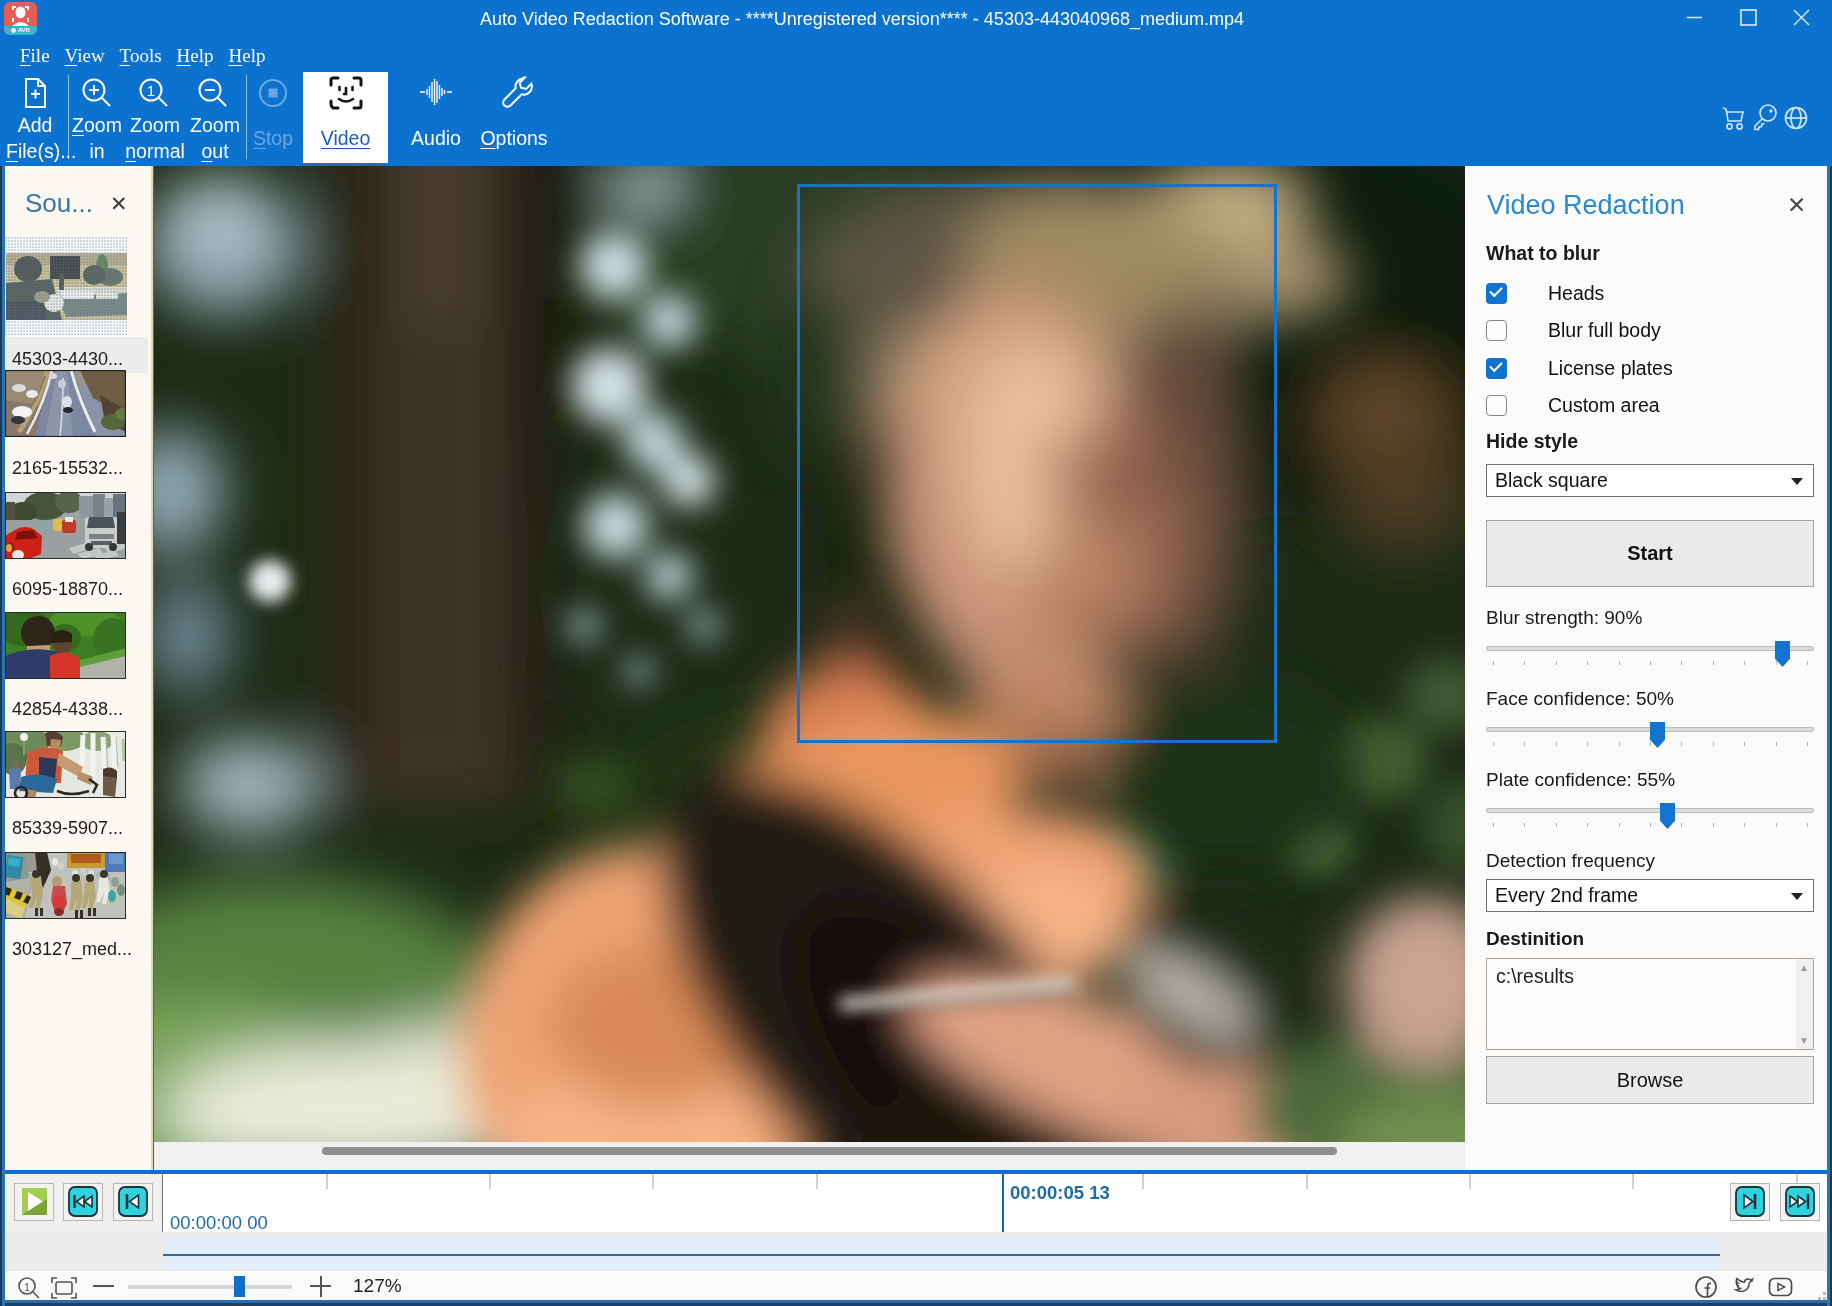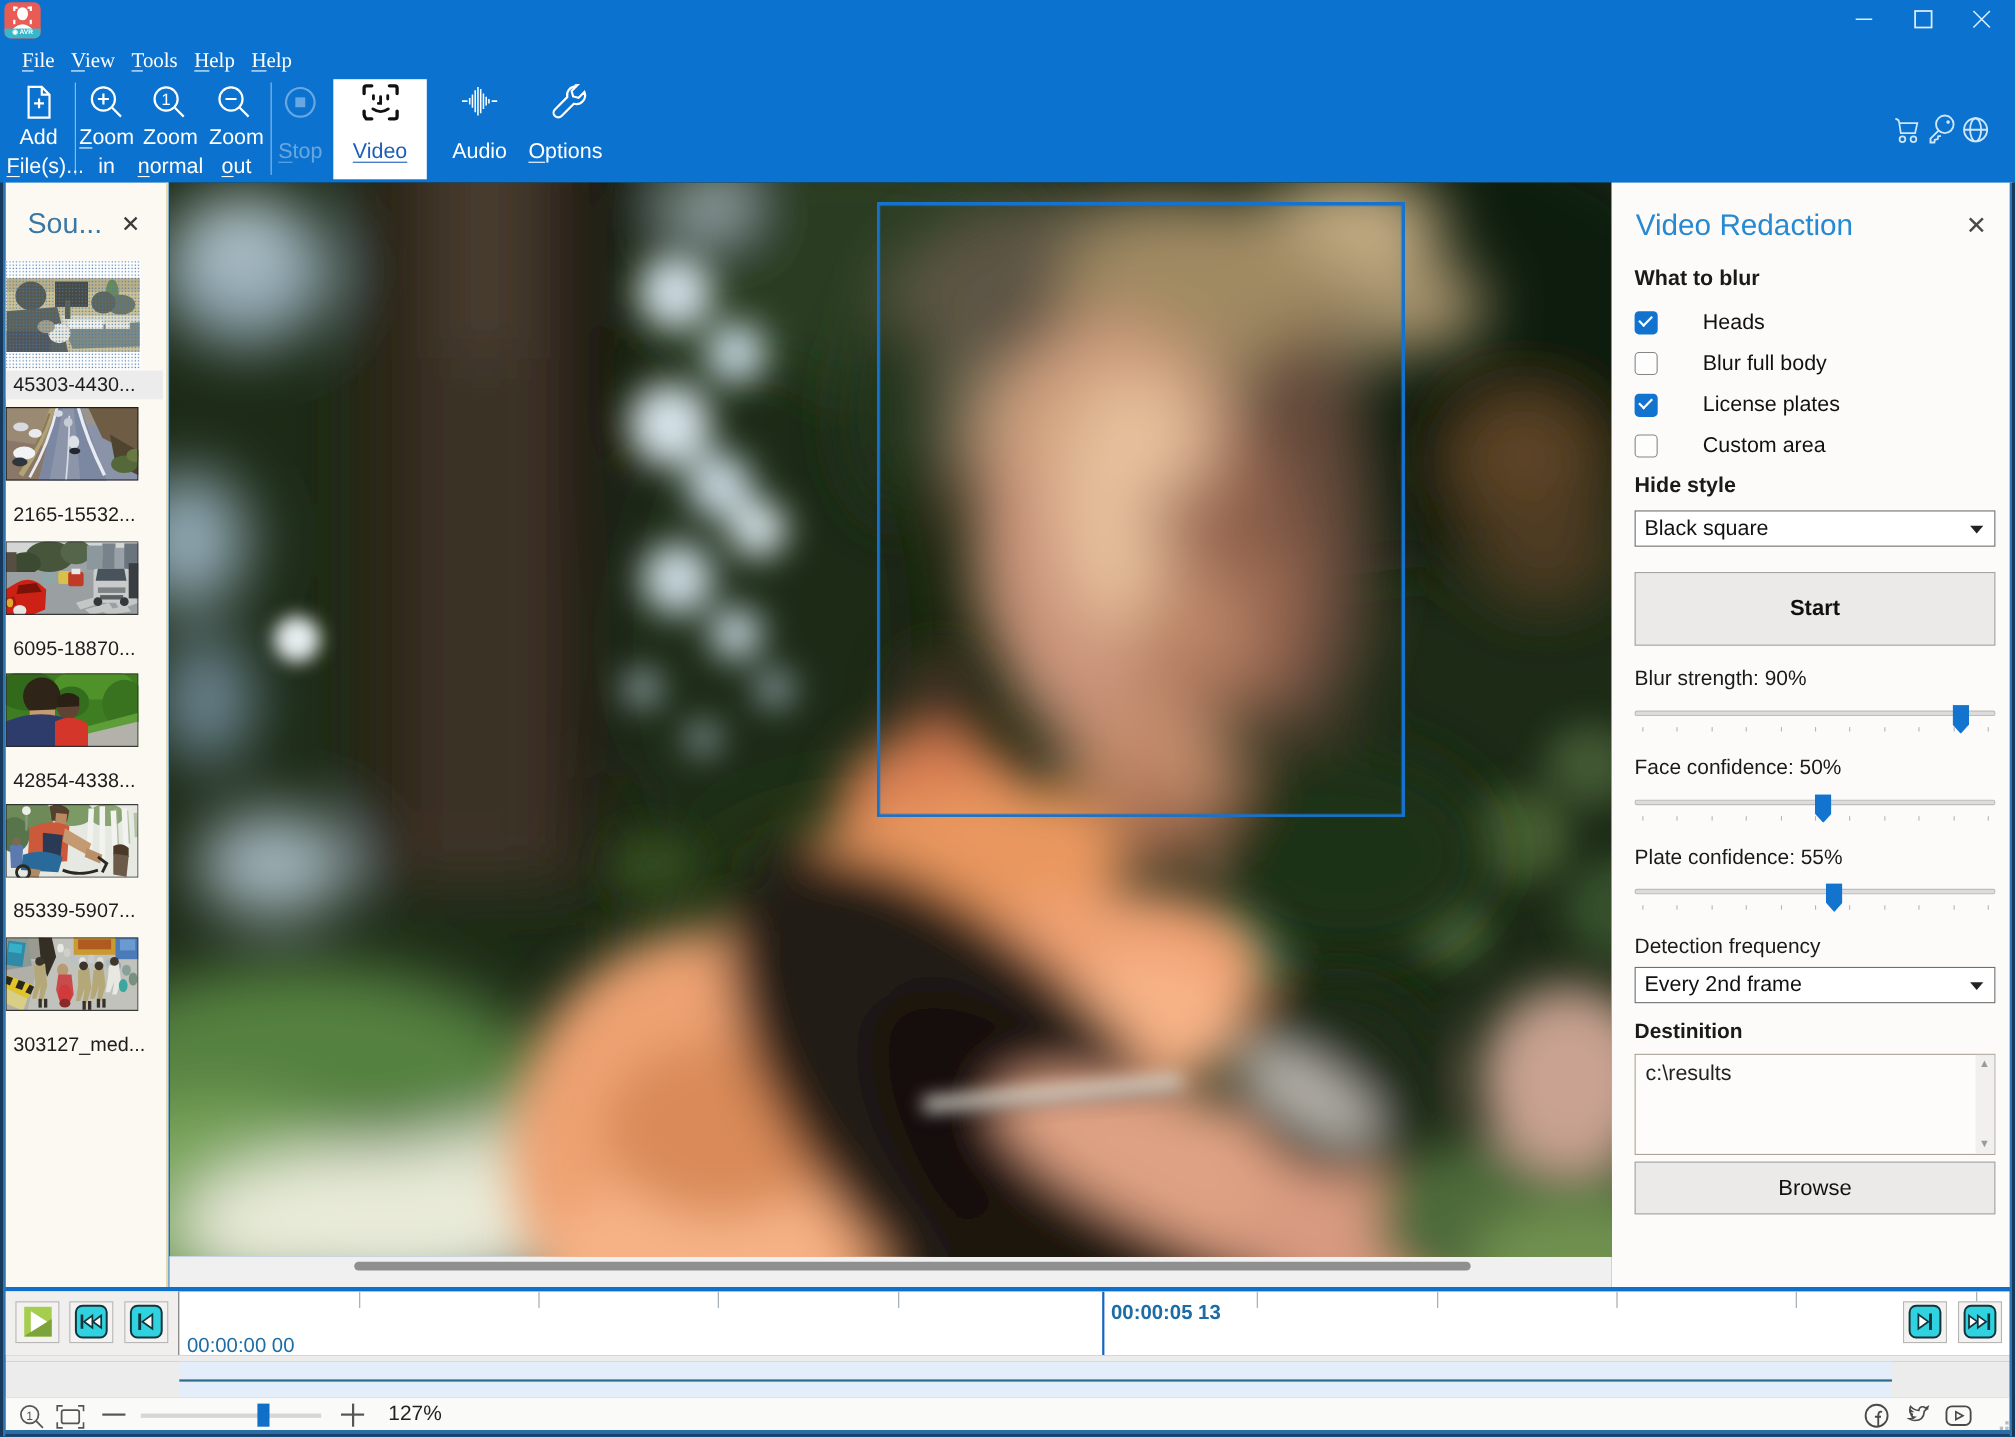--- a/index.html
+++ b/index.html
@@ -75,20 +75,21 @@
           <rect x="8" y="4" width="2" height="4" fill="#fff"></rect>
         <rect x="21" y="4" width="4" height="2" fill="#fff"></rect>
           <rect x="23" y="4" width="2" height="4" fill="#fff"></rect>
         <rect x="8" y="16" width="2" height="4" fill="#fff"></rect>
           <rect x="23" y="16" width="2" height="4" fill="#fff"></rect>
         <ellipse cx="16.5" cy="10.5" rx="5" ry="6" fill="#fff"></ellipse>
         <path d="M6 26 Q16.5 14 27 26 L27 26 L6 26 Z" fill="#fff"></path>
       </svg>
       <div class="strip">◉ AVR</div>
     </div>
+    <div id="title">Auto Video Redaction Software - ****Unregistered version**** - 45303-443040968_medium.mp4</div>
     <div class="capbtn" style="left:1672px;">
       <svg width="46" height="36" viewBox="0 0 46 36">
           <line x1="15" y1="17.5" x2="30" y2="17.5" stroke="#dcedfa" stroke-width="1.5"></line>
         </svg>
     </div>
     <div class="capbtn" style="left:1725px;">
       <svg width="46" height="36" viewBox="0 0 46 36">
           <rect x="16" y="10" width="15" height="15" fill="none" stroke="#dcedfa" stroke-width="1.6"></rect>
         </svg>
     </div>
@@ -212,21 +213,21 @@
           <path d="M52 44 L121 40 L121 62 L60 64 Z" fill="#5a685e"></path>
           <rect x="56" y="38" width="32" height="8" fill="#f0efe6"></rect>
           <rect x="90" y="40" width="22" height="6" fill="#e4e2d2"></rect>
           <rect x="53" y="20" width="5" height="17" fill="#2a3020"></rect>
           <ellipse cx="48" cy="50" rx="10" ry="9" fill="#e6e4d6"></ellipse>
           <ellipse cx="36" cy="44" rx="8" ry="6" fill="#8a8468"></ellipse>
         </g>
         <rect width="123" height="99" fill="url(#seldots)"></rect>
       </svg>
     </div>
-    <div class="thumblabel" style="top:171px; left:0px; background:#ececec; width:143px; padding:2px 0 3px 7px;">45303-4430...</div>
+    <div class="thumblabel" style="top:171px; left:0px; background:#ececec; width:143px; padding:12px 0 3px 7px;">45303-4430...</div>
 
     <div class="thumb" style="top:204px;">
       <svg width="121" height="67" viewBox="0 0 121 67">
         <rect width="121" height="67" fill="#8a93a8"></rect>
         <rect x="0" y="0" width="121" height="16" fill="#9a948c"></rect>
         <path d="M0 0 L55 0 L40 36 L0 30 Z" fill="#9a8a74"></path>
         <path d="M0 30 L40 36 L30 67 L0 67 Z" fill="#8a7768"></path>
         <path d="M75 0 L121 0 L121 45 L88 28 Z" fill="#6e5c44"></path>
         <path d="M95 25 L121 40 L121 62 L100 52 Z" fill="#4e4430"></path>
         <path d="M46 0 L68 0 L92 67 L30 67 Z" fill="#7c87a2"></path>

